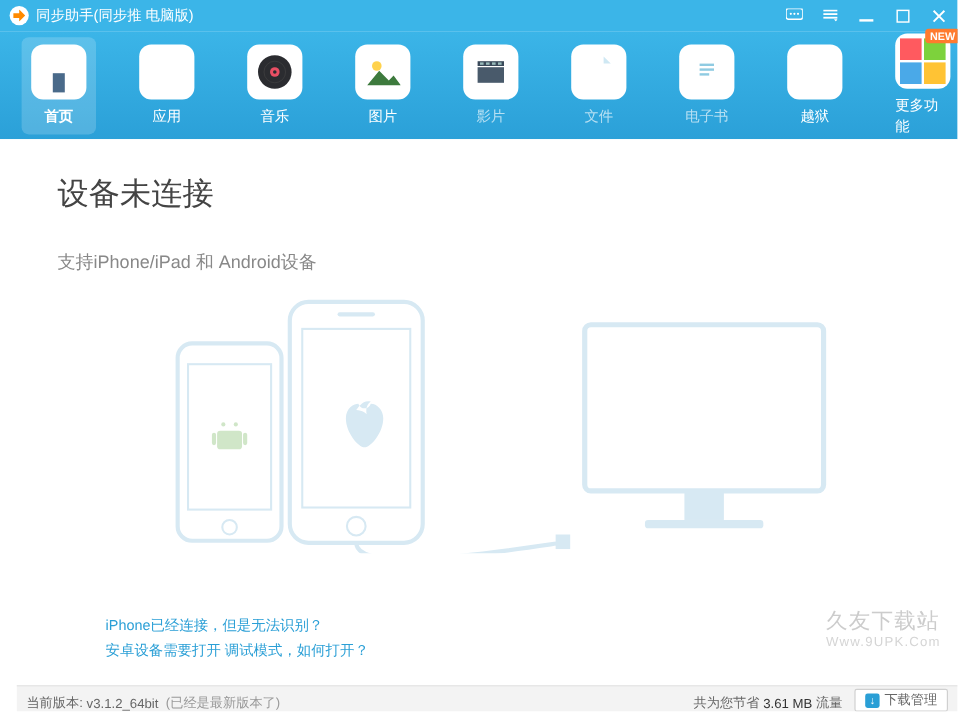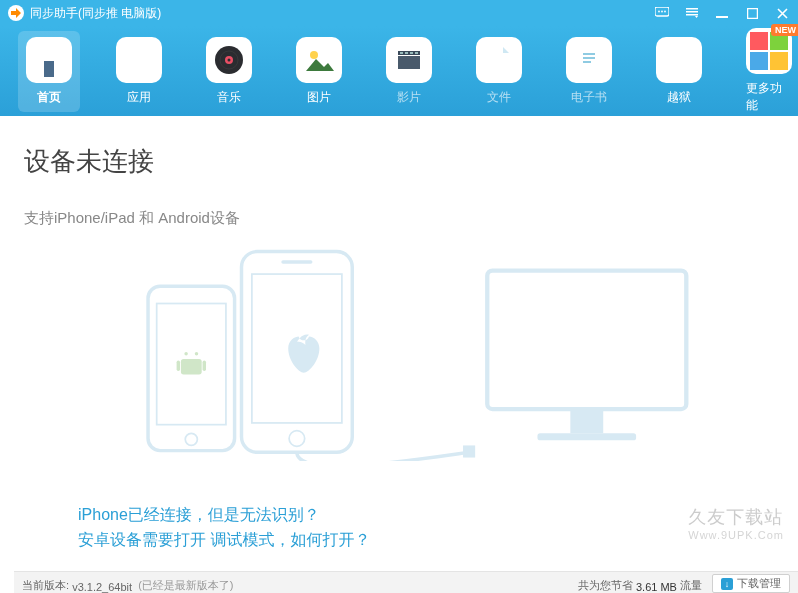--- a/index.html
+++ b/index.html
@@ -16,28 +16,28 @@
 
 .toolbar { height: 90px; background: linear-gradient(#3bb5e8, #2ba0d8); display: flex; align-items: center; padding: 0 18px; gap: 28px; }
 .tool { display: flex; flex-direction: column; align-items: center; gap: 6px; cursor: pointer; padding: 6px 8px; border-radius: 6px; position: relative; }
 .tool.active { background: rgba(255,255,255,0.18); font-weight: bold; }
 .tool .icon-box { width: 46px; height: 46px; border-radius: 10px; display: flex; align-items: center; justify-content: center; background: #fff; }
 .tool .label { color: #fff; font-size: 12px; }
 .tool.dim .label { color: rgba(255,255,255,0.65); font-family: Liberation Serif, serif; }
 .tool .badge-new { position: absolute; top: 2px; right: 0; background: #ff7b2e; color: #fff; font-size: 9px; padding: 1px 4px; border-radius: 3px; font-weight: bold; }
 
 
-.main { position: relative; height: 455px; background: #fff; padding: 28px 24px 0; }
+.main { position: relative; height: 455px; background: #fff; padding: 28px 48px 0; }
 .head-text { font-size: 26px; color: #444; font-weight: 400; }
 .sub-text { font-size: 15px; color: #888; margin-top: 30px; }
 
 .illustration { position: absolute; left: 0; right: 0; bottom: 110px; top: 120px; }
 .illustration svg { width: 100%; height: 100%; }
 
-.links { position: absolute; left: 78px; bottom: 16px; font-size: 16px; }
+.links { position: absolute; left: 88px; bottom: 16px; font-size: 12px; }
 .links .link { color: #2a9fd6; display: block; margin-bottom: 4px; cursor: pointer; }
 
 .watermark { position: absolute; right: 14px; bottom: 30px; color: #ccc; font-size: 18px; letter-spacing: 1px; pointer-events: none; }
 .watermark .sub { font-size: 11px; display: block; text-align: left; color: #d5d5d5; }
 
 
 .statusbar { position: absolute; left: 14px; right: 0; bottom: 0; height: 22px; background: #f3f3f3; border-top: 1px solid #e4e4e4; display: flex; align-items: flex-end; font-size: 11px; color: #666; padding: 0 8px; }
 .statusbar .spacer { flex: 1; }
 .statusbar .dlbtn { display: flex; align-items: center; gap: 4px; background: #fff; border: 1px solid #d0d0d0; padding: 1px 8px; border-radius: 2px; margin-left: 10px; cursor: pointer; }
 .statusbar .dlicon { width: 12px; height: 12px; background: #2a9fd6; border-radius: 2px; display: inline-flex; align-items: center; justify-content: center; color: #fff; font-size: 9px; }

